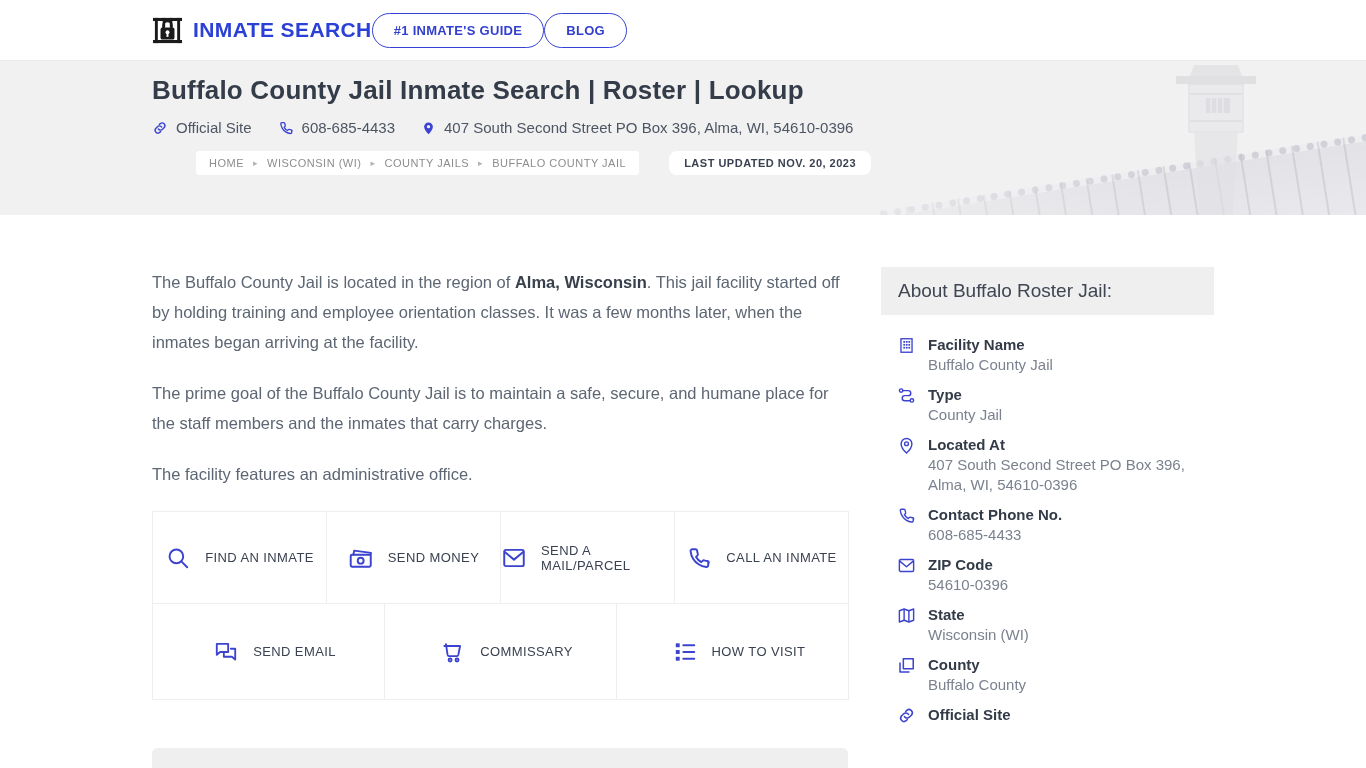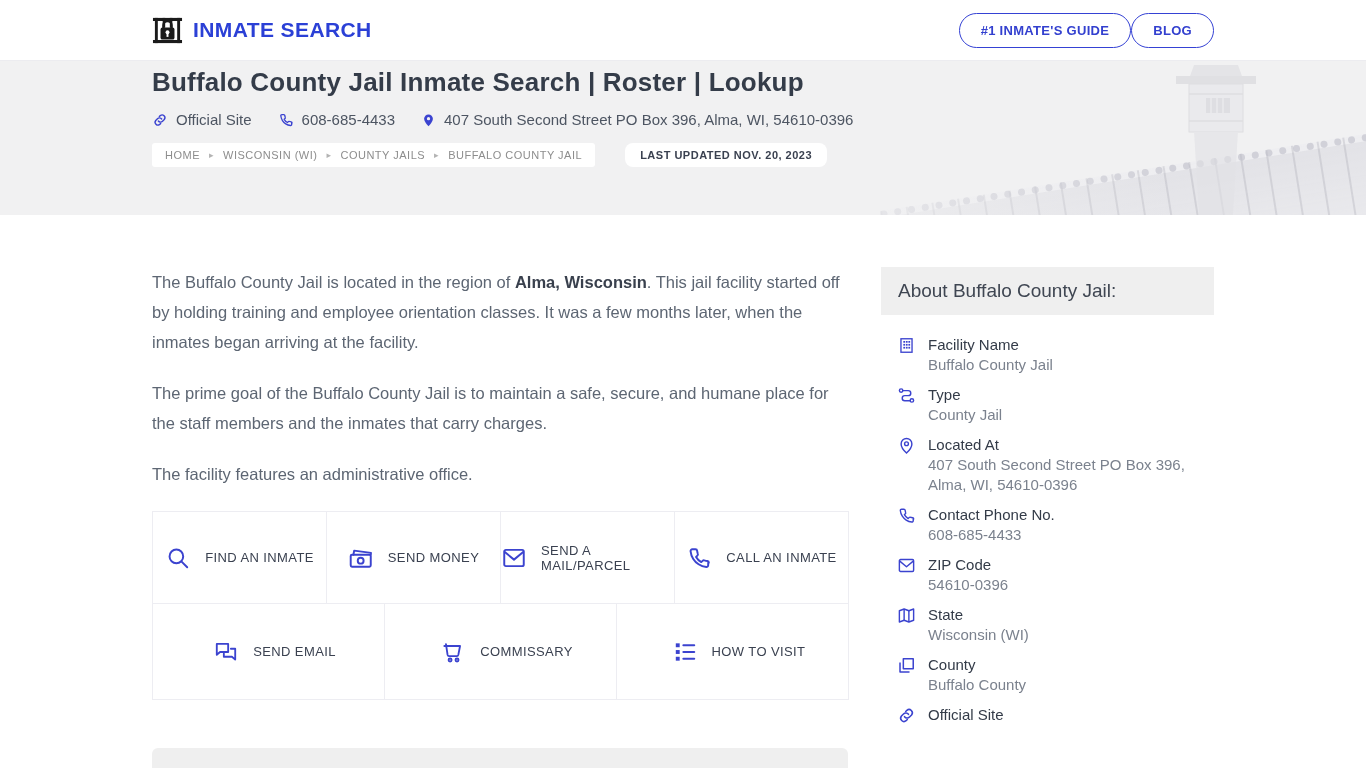--- a/index.html
+++ b/index.html
@@ -2,46 +2,46 @@
 <html><head>
 <meta charset="utf-8">
 <style>
   * { margin:0; padding:0; box-sizing:border-box; }
   html,body { width:1366px; height:768px; overflow:hidden; background:#fff;
     font-family:"Liberation Sans", sans-serif; }
   .container { width:1062px; margin:0 auto; }
 
   
   .site-header { height:61px; background:#fff; border-bottom:1px solid #ececf0; position:relative; z-index:5; }
-  .header-inner { display:flex; align-items:center; justify-content:space-between; height:100%; }
+  .header-inner { display:flex; align-items:center; height:100%; }
   .brand { display:flex; align-items:center; gap:10px; text-decoration:none; cursor:pointer; }
   .brand-text { font-size:21px; font-weight:700; color:#2b40d6; letter-spacing:.4px; }
   .header-buttons { display:flex; }
   .pill { border:1.5px solid #3542d4; color:#3340cf; background:#fff; border-radius:18px;
     height:35px; padding:0 21px; display:flex; align-items:center; font-size:13px; font-weight:700;
     letter-spacing:.3px; cursor:pointer; }
 
   
   .hero { height:154px; background:#f1f1f2; position:relative; overflow:hidden; }
   .hero-art { position:absolute; inset:0; z-index:0; }
   .wall { position:absolute; left:880px; top:150px; width:620px; height:130px;
     transform:rotate(-9deg); transform-origin:left top;
     background:
       repeating-linear-gradient(90deg, rgba(150,150,162,.25) 0 2px, rgba(0,0,0,0) 2px 26px),
       linear-gradient(rgba(224,224,229,.85), rgba(238,238,241,.9));
     border-top:7px dotted rgba(185,185,196,.55); }
   .tower { position:absolute; right:96px; top:4px; opacity:.6; }
   .hero-fade { position:absolute; inset:0; z-index:1;
     background:linear-gradient(90deg, #f1f1f2 52%, rgba(241,241,242,0) 86%); }
-  .hero-content { position:relative; z-index:2; padding-top:6px; }
+  .hero-content { position:relative; z-index:2; padding-top:14px; }
   .page-title { font-size:26px; font-weight:700; color:#343c49; letter-spacing:.2px; }
   .hero-info { display:flex; align-items:center; gap:26px; margin-top:13px; }
   .info-item { display:flex; align-items:center; gap:8px; font-size:15px; color:#4d5562; }
   .info-item .ic { color:#3b43d0; display:flex; }
-  .crumb-row { display:flex; align-items:center; gap:30px; margin-top:15px; }
+  .crumb-row { display:flex; align-items:center; gap:30px; margin-top:15px;margin-left:44px; }
   .crumbs { background:#fff; border-radius:3px; padding:6px 13px; display:flex; align-items:center;
     gap:9px; font-size:11px; letter-spacing:.5px; color:#8d8d8d; }
   .crumbs a { color:#8d8d8d; text-decoration:none; cursor:pointer; }
   .crumb-sep { color:#b3b3b3; font-size:9px; }
   .last-updated { background:#fff; border-radius:8px; padding:6px 15px; font-size:11px;
     font-weight:700; letter-spacing:.5px; color:#3a4150; }
 
   
   .main { display:flex; gap:33px; padding-top:52px; }
   .article { width:696px; }
@@ -60,21 +60,21 @@
   .tile-label { font-size:13px; font-weight:500; color:#3a4150; letter-spacing:.4px; }
 
   .next-section-box { margin-top:48px; height:60px; background:#efefef; border-radius:6px; }
 
   
   .sidebar { width:333px; }
   .sidebar-header { background:#efefef; padding:13px 17px; font-size:19px; color:#3f4652; }
   .sidebar-list { padding:19px 16px 0 16px; }
   .s-item { display:flex; gap:12px; margin-bottom:9px; }
   .s-item .ic { color:#3b43cf; flex-shrink:0; margin-top:2px; display:flex; }
-  .s-label { font-size:15px; font-weight:400; color:#333b48; line-height:21px; }
+  .s-label { font-size:15px; font-weight:700; color:#333b48; line-height:21px; }
   .s-value { font-size:15px; color:#7b828e; line-height:20px; }
 </style>
 </head>
 <body>
 
 <header class="site-header">
   <div class="container header-inner">
     <a class="brand">
       <span style="display:flex;">
         <svg width="31" height="31" viewBox="0 0 32 32">
@@ -242,21 +242,21 @@
           </svg>
         </span>
         <span class="tile-label">HOW TO VISIT</span>
       </a>
     </div>
 
     <div class="next-section-box"></div>
   </article>
 
   <aside class="sidebar">
-    <div class="sidebar-header">About Buffalo County Jail:</div>
+    <div class="sidebar-header">About Buffalo Roster Jail:</div>
     <div class="sidebar-list">
 
       <div class="s-item">
         <span class="ic">
           <svg width="19" height="19" viewBox="0 0 24 24" fill="none" stroke="currentColor" stroke-width="1.7">
             <rect x="5" y="3.5" width="14" height="17"></rect>
             <g fill="currentColor" stroke="none">
               <rect x="8" y="6.3" width="2.2" height="2.2"></rect>
                 <rect x="11.2" y="6.3" width="2.2" height="2.2"></rect>
                 <rect x="14.4" y="6.3" width="2.2" height="2.2"></rect>

